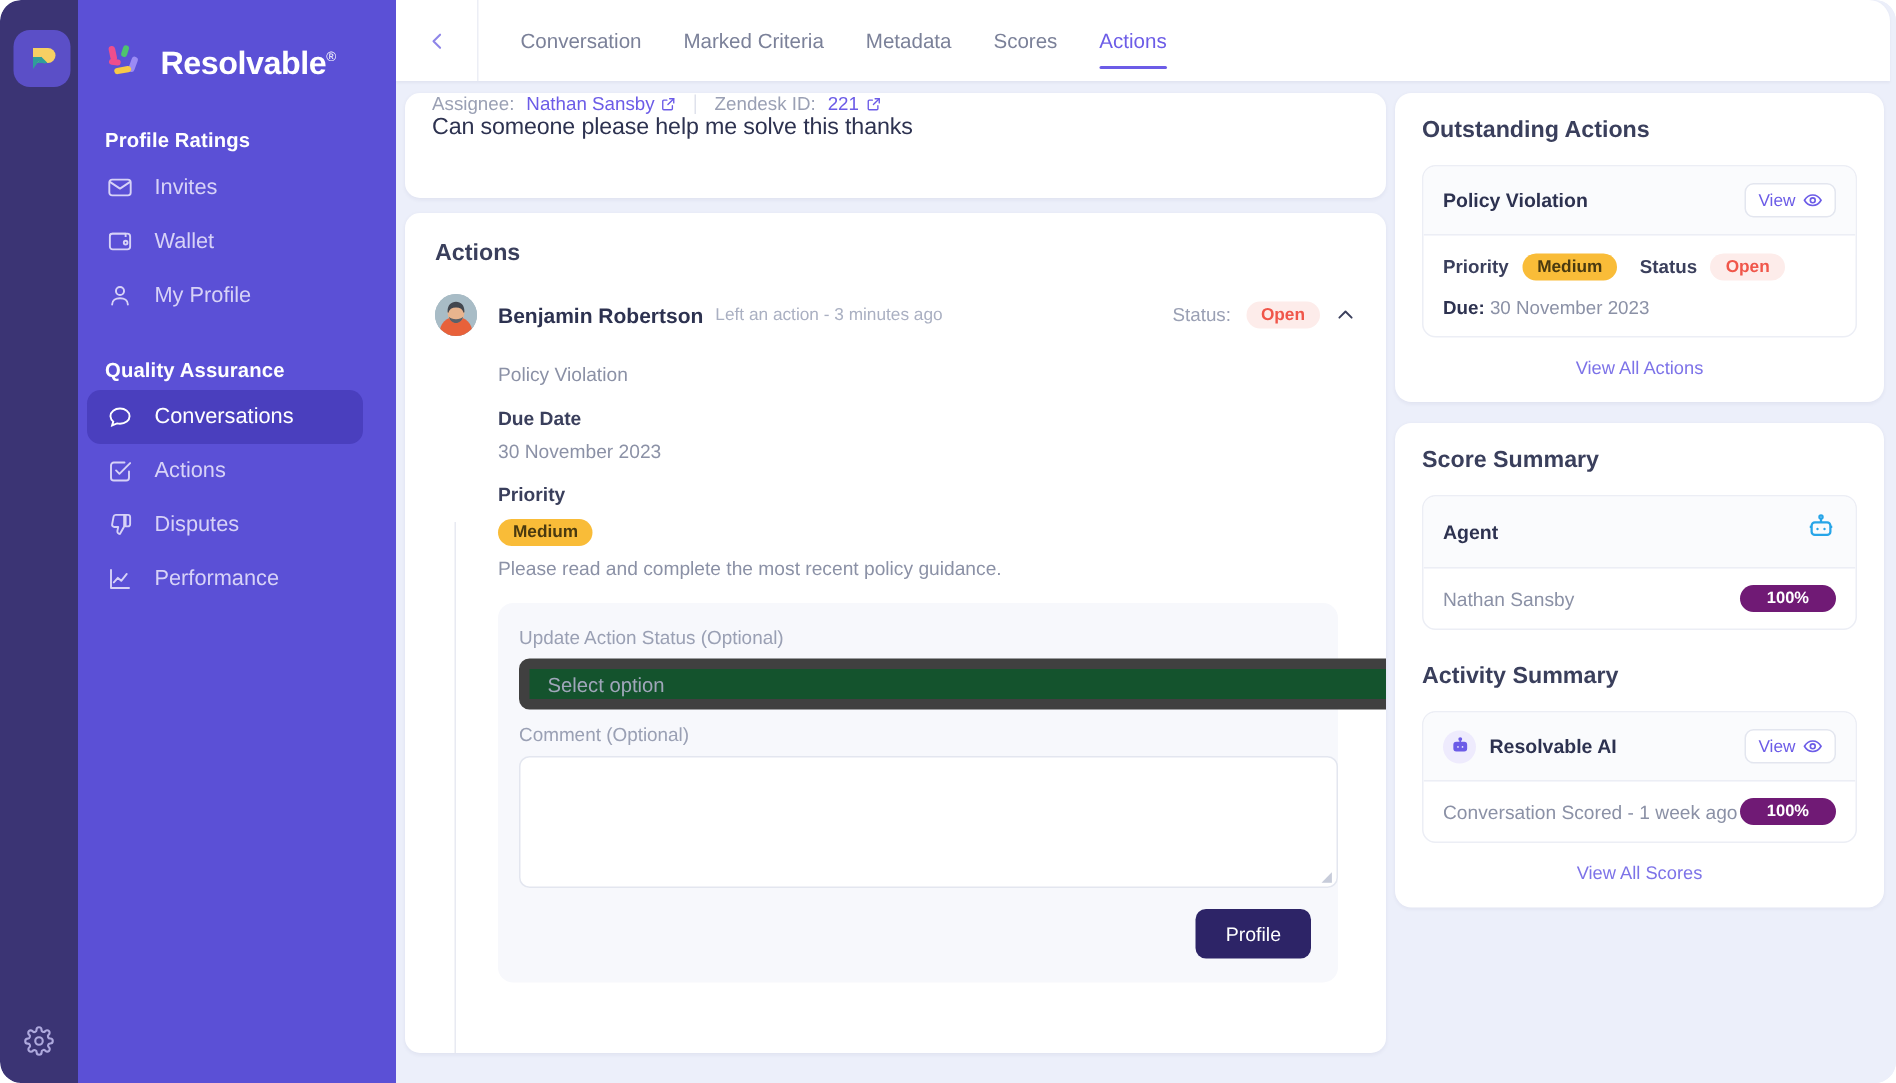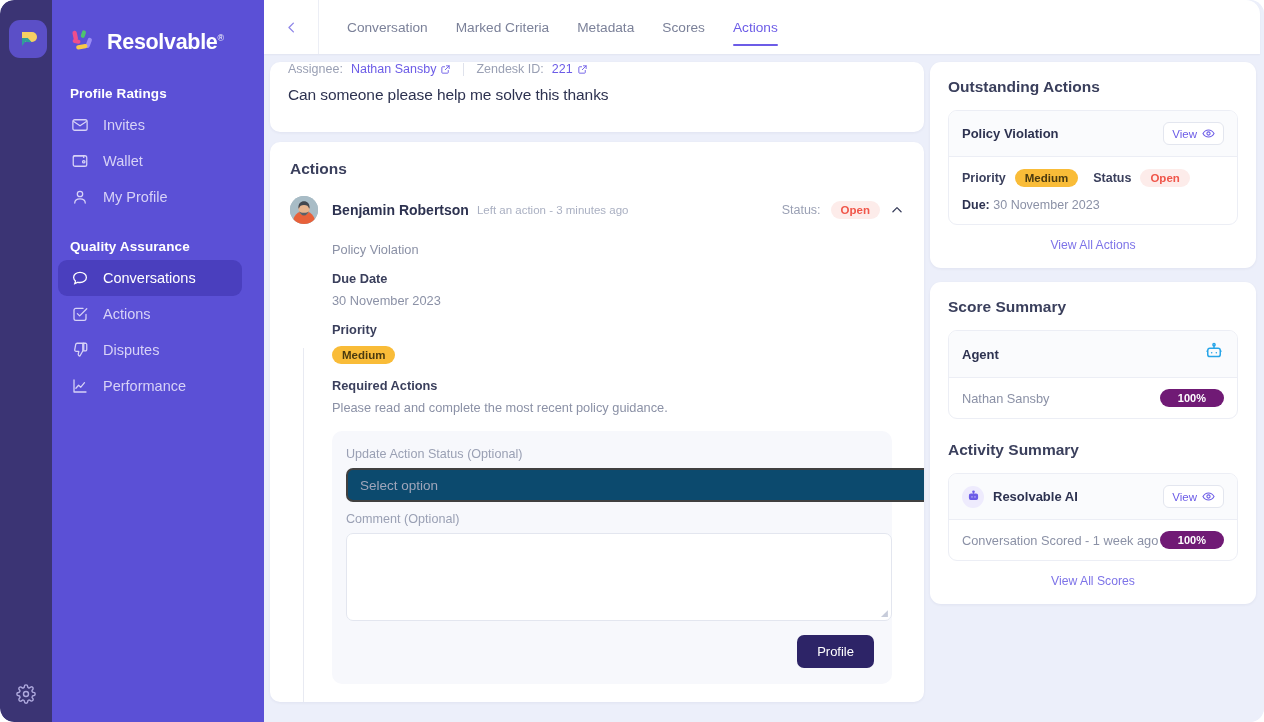--- a/index.html
+++ b/index.html
@@ -120,21 +120,21 @@
   
   .card { background: #ffffff; border-radius: 10px; box-shadow: 0 1px 3px rgba(32,38,85,.06); }
   .assignee-card {
     position: absolute; left: 6px; top: 62px;
     width: 654px; height: 70px;
     padding: 0 18px;
   }
   .assignee-row { display: flex; align-items: center; gap: 8px; font-size: 12.5px; color: #9aa0b4; }
   .assignee-row .lnk { color: #6c5ce7; font-weight: 500; display: inline-flex; align-items: center; gap: 4px; }
   .vdiv { width: 1px; height: 13px; background: #dfe2ec; margin: 0 4px; }
-  .conv-title { font-size: 15.5px; color: #2d3250; font-weight: 500; margin-top: 10px; letter-spacing: -.1px; }
+  .conv-title { font-size: 15.5px; color: #2d3250; font-weight: 500; margin-top: 0; letter-spacing: -.1px; }
 
   
   .actions-card {
     position: absolute; left: 6px; top: 142px;
     width: 654px; height: 560px;
     padding: 18px 20px 0 20px;
     overflow: hidden;
   }
   .actions-title { font-size: 15.5px; color: #3a3f5c; font-weight: 600; }
 
@@ -169,21 +169,21 @@
     margin-left: 42px; margin-top: 16px;
     width: 560px;
     background: #f7f8fc;
     border-radius: 10px;
     padding: 16px 18px 16px 14px;
   }
   .form-label { font-size: 12.6px; color: #2d3250; font-weight: 700; margin-bottom: 7px; }
   .form-label span { color: #9aa0b4; font-weight: 400; }
   .select {
     width: 614px; height: 34px;
-    background: #0c4a6e; border: 2px solid #404040; border-radius: 7px;
+    background: #14532d; border: 7px solid #404040; border-radius: 7px;
     display: flex; align-items: center; padding: 0 12px;
     font-size: 13.5px; color: #a0a6ba;
     cursor: pointer;
   }
   .select .caret { margin-left: auto; }
   .ta {
     width: 546px; height: 88px; margin-top: 0;
     background: #ffffff; border: 1px solid #e3e6ef; border-radius: 7px;
     position: relative;
   }
@@ -410,21 +410,20 @@
 
       <div class="detail">
         <div class="f-value">Policy Violation</div>
 
         <div class="f-label">Due Date</div>
         <div class="f-value">30 November 2023</div>
 
         <div class="f-label">Priority</div>
         <div style="margin-top:8px;"><span class="pill pill-medium">Medium</span></div>
 
-        <div class="f-label">Required Actions</div>
         <div class="f-value">Please read and complete the most recent policy guidance.</div>
       </div>
 
       <div class="form-box">
         <div class="form-label"><span>Update Action Status</span> <span>(Optional)</span></div>
         <div class="select">
           <span>Select option</span>
           <svg class="caret" width="14" height="14" viewBox="0 0 24 24" fill="none" stroke="#8b91a6" stroke-width="2" stroke-linecap="round" stroke-linejoin="round">
               <path d="M6 9l6 6 6-6"></path>
             </svg>

